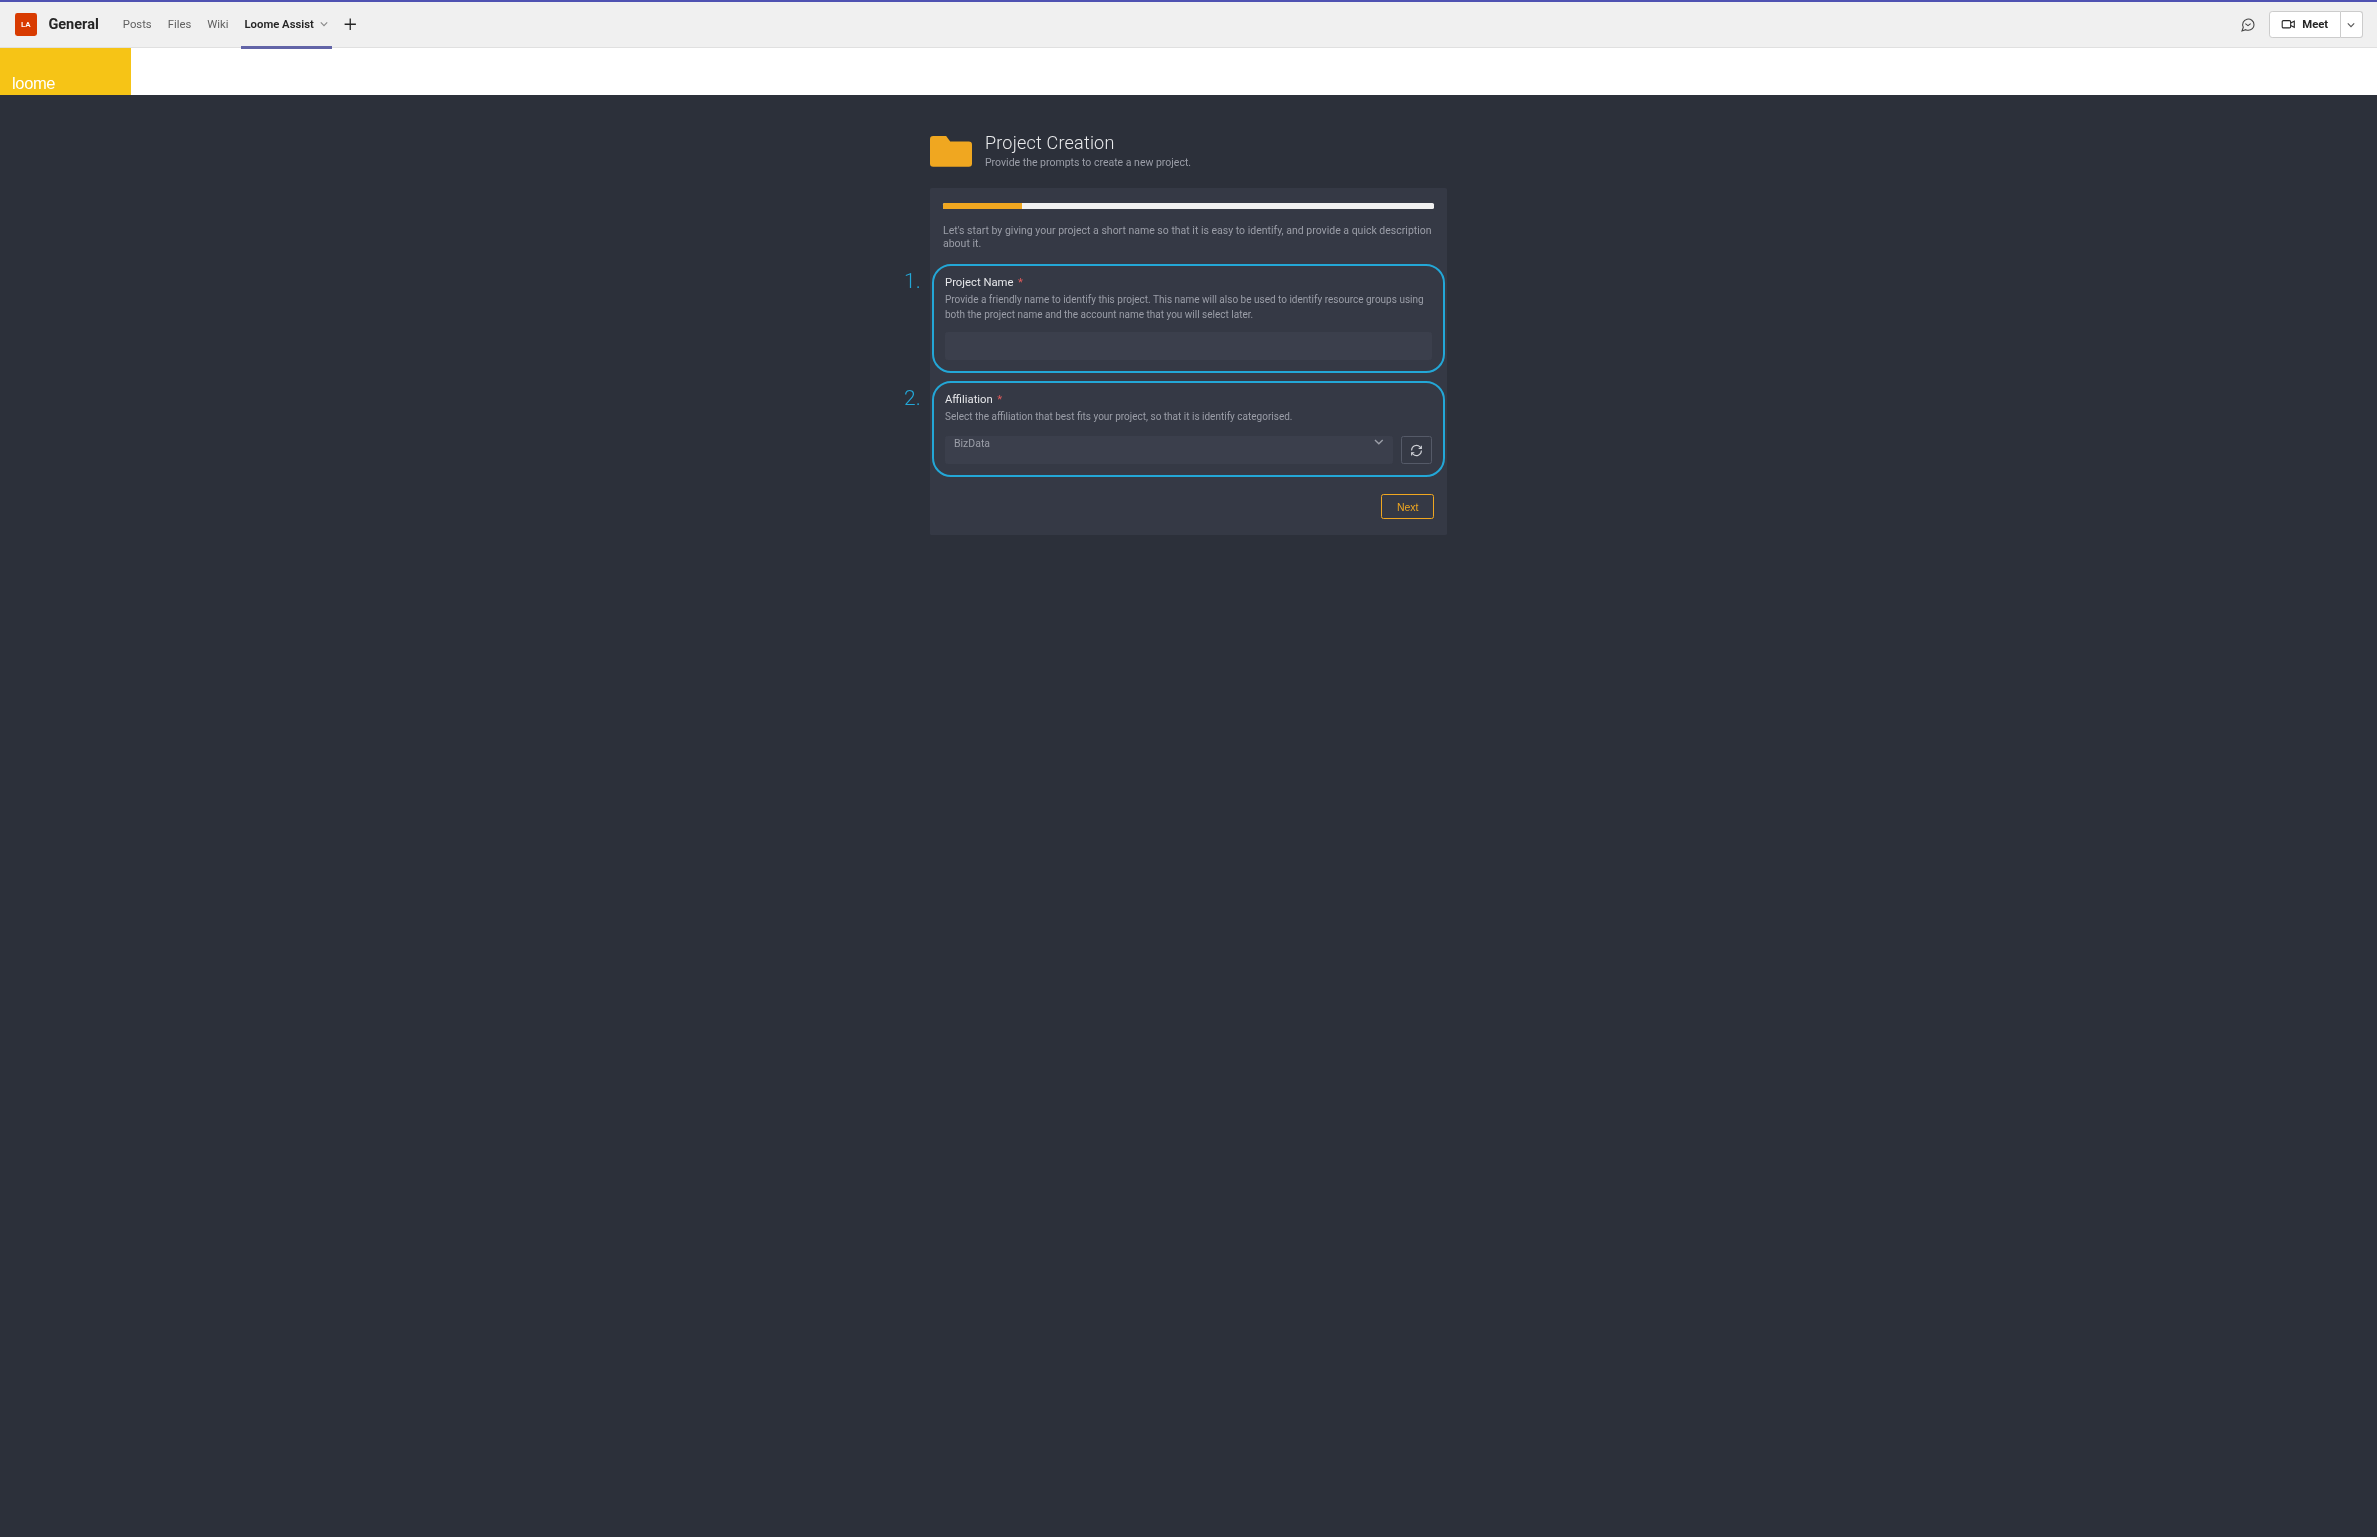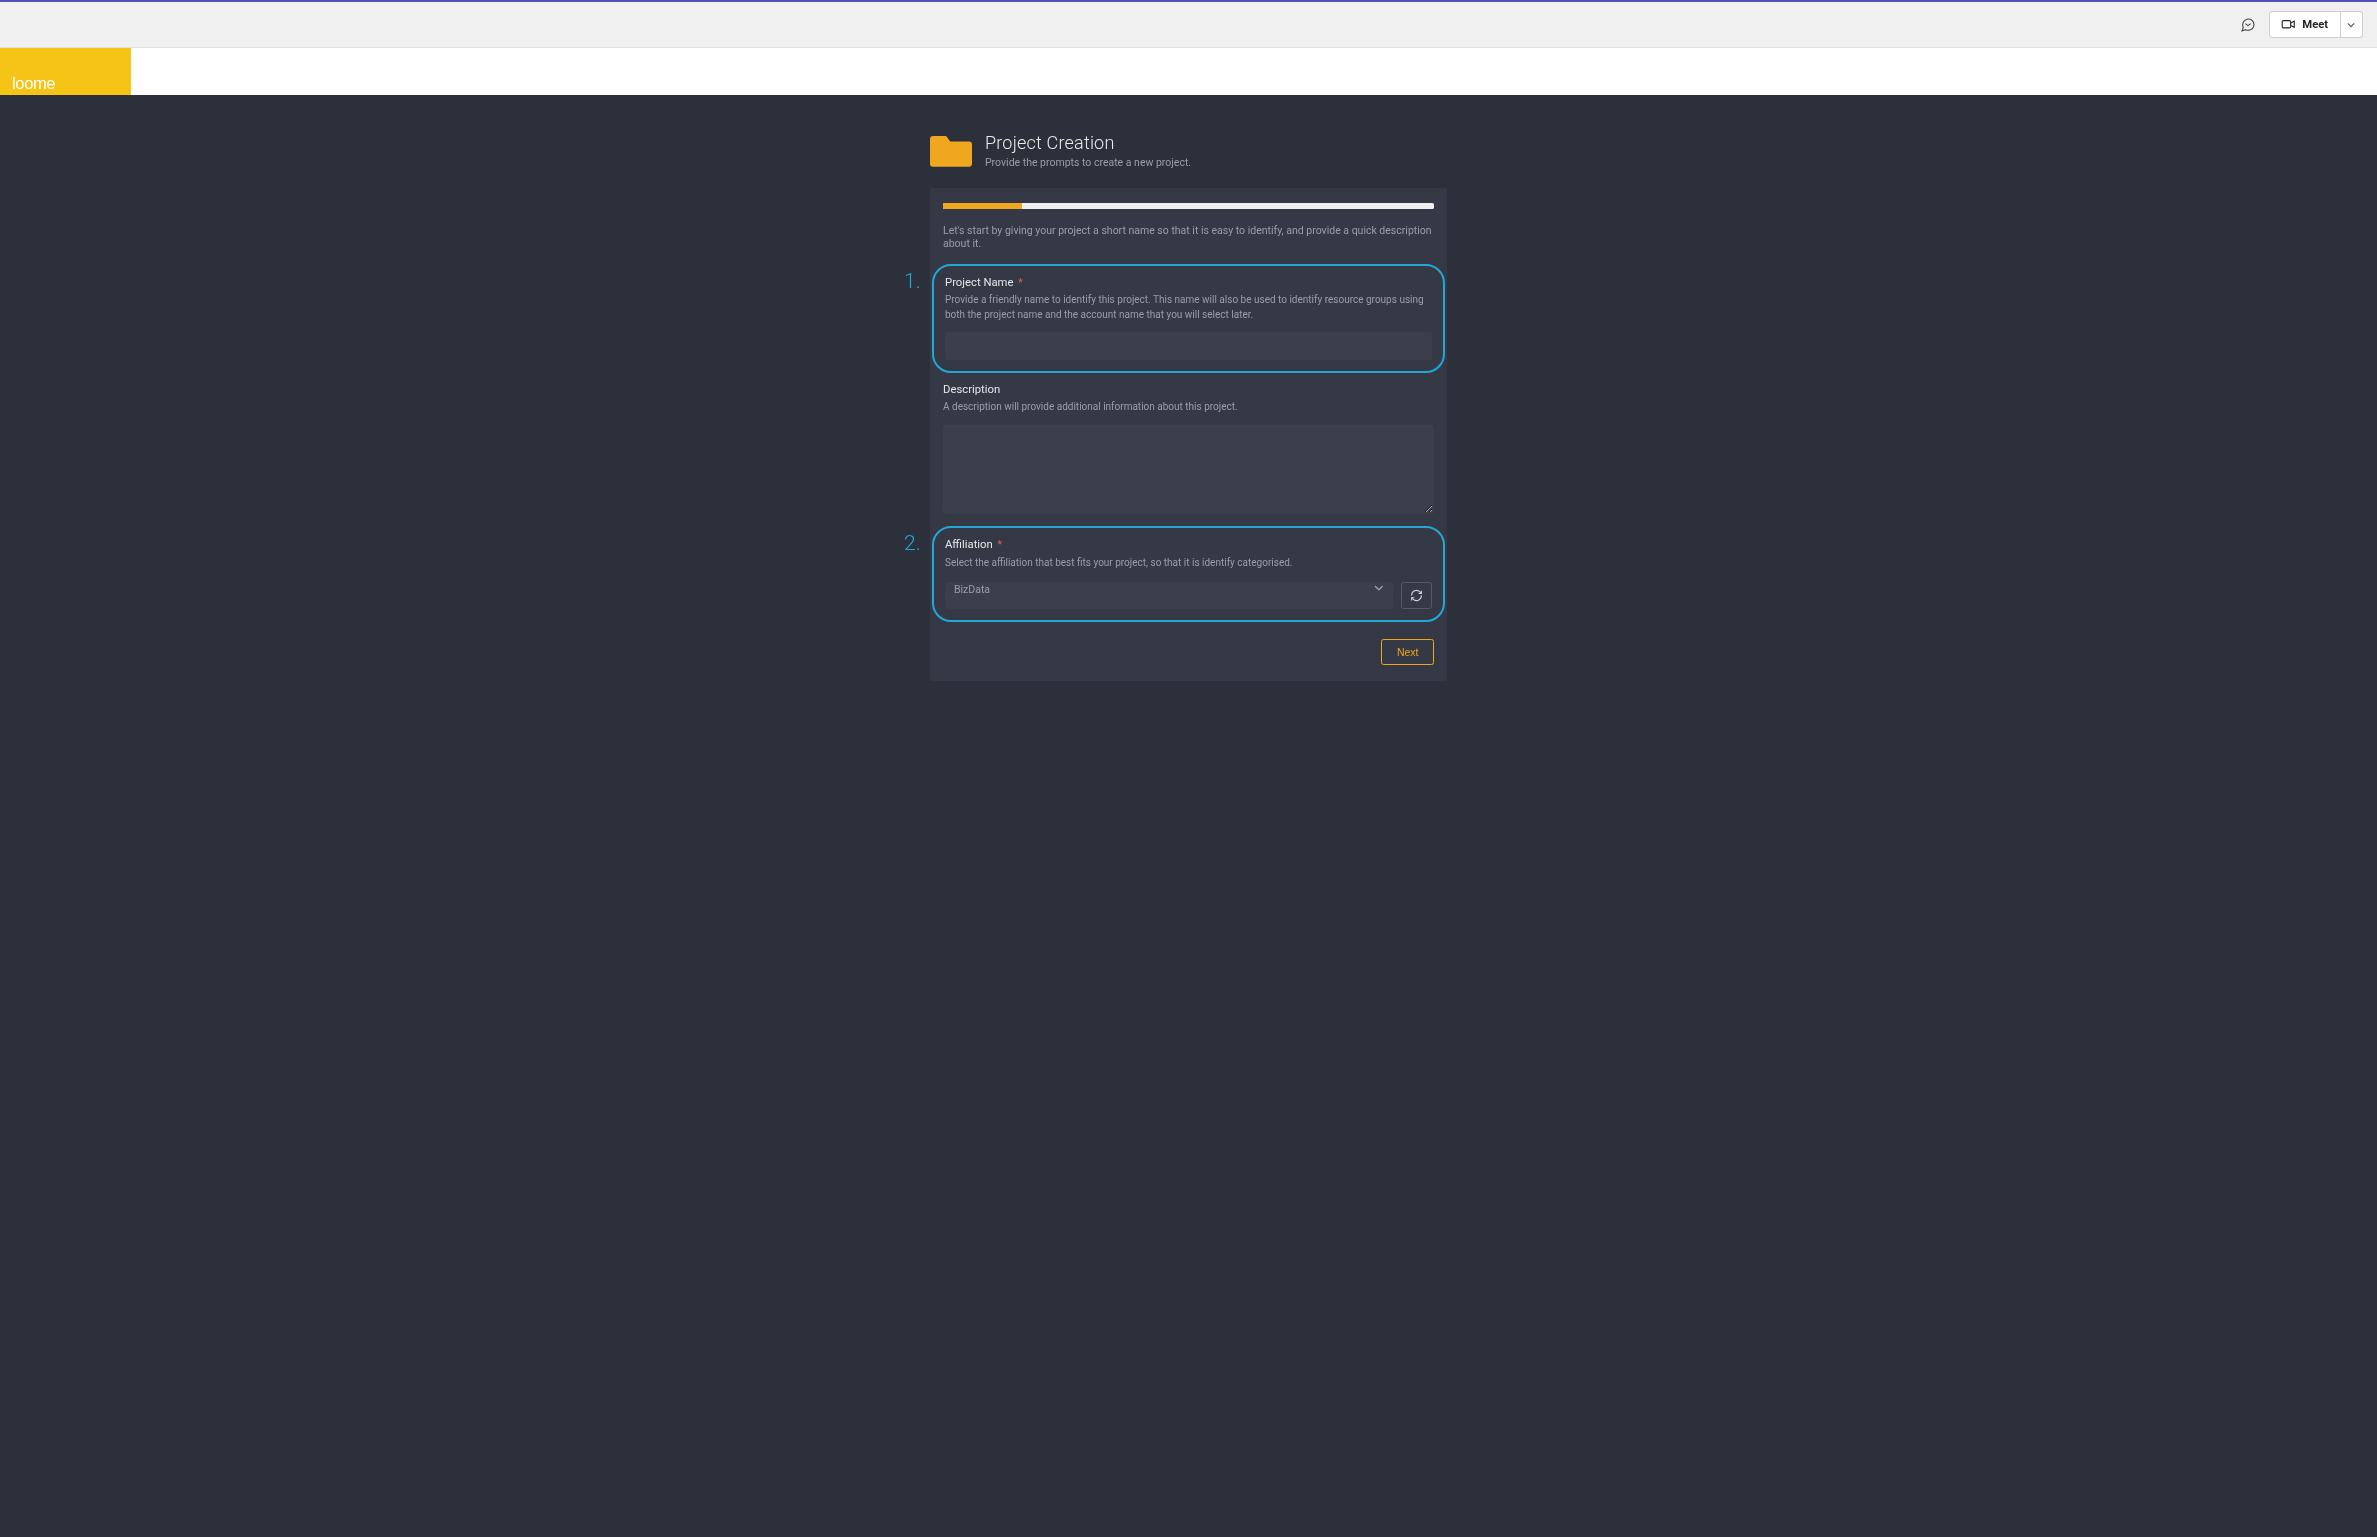--- a/index.html
+++ b/index.html
@@ -179,20 +179,43 @@
     padding: 5.7px 14.5px;
     border-radius:2.4px;
     font-size:10.5px;
     cursor:pointer;
   }
 </style>
 </head>
 <body>
 
 <div class="teams-bar">
+  <div class="teams-left">
+    <div class="team-avatar">LA</div>
+    <div class="team-name">General</div>
+
+    <div class="tabs">
+      <div class="tab">Posts</div>
+      <div class="tab">Files</div>
+      <div class="tab">Wiki</div>
+      <div class="tab active">
+        <span>Loome Assist</span>
+        <span class="chev">
+          <svg width="8" height="8" viewBox="0 0 10 10">
+              <path d="M1 3 L5 7 L9 3" fill="none" stroke="currentColor" stroke-width="1.4"></path>
+            </svg>
+        </span>
+      </div>
+      <div style="display:flex;align-items:center;">
+        <svg class="tab-plus" viewBox="0 0 18 18">
+            <path d="M9 2 V16 M2 9 H16" stroke="currentColor" stroke-width="1.6" fill="none"></path>
+          </svg>
+      </div>
+    </div>
+  </div>
 
   <div class="teams-right">
     <div class="icon-btn">
       <svg width="16" height="16" viewBox="0 0 24 24" fill="none" stroke="currentColor" stroke-width="1.6">
         <path d="M21 11.5a8.38 8.38 0 0 1-8.5 8.5 8.5 8.5 0 0 1-3.9-.95L3 21l1.95-5.6A8.5 8.5 0 1 1 21 11.5z"></path>
         <path d="M8 10 L12 13 L16 10"></path>
       </svg>
     </div>
     <div class="meet-group">
       <div class="meet-btn">
@@ -243,25 +266,20 @@
         <div class="highlight-box">
           <div class="field-label">
             <span>Project Name</span>
             <span class="req">*</span>
           </div>
           <div class="field-hint">Provide a friendly name to identify this project. This name will also be used to identify resource groups using both the project name and the account name that you will select later.</div>
           <input class="text-input" type="text" style="">
         </div>
       </div>
 
-      <div class="plain-box">
-        <div class="field-label">Description</div>
-        <div class="field-hint">A description will provide additional information about this project.</div>
-        <textarea class="textarea" style=""></textarea>
-      </div>
 
       <div class="highlight-wrap">
         <div class="callout-num">2.</div>
         <div class="highlight-box">
           <div class="field-label">
             <span>Affiliation</span>
             <span class="req">*</span>
           </div>
           <div class="field-hint">Select the affiliation that best fits your project, so that it is identify categorised.</div>
           <div class="select-row">

